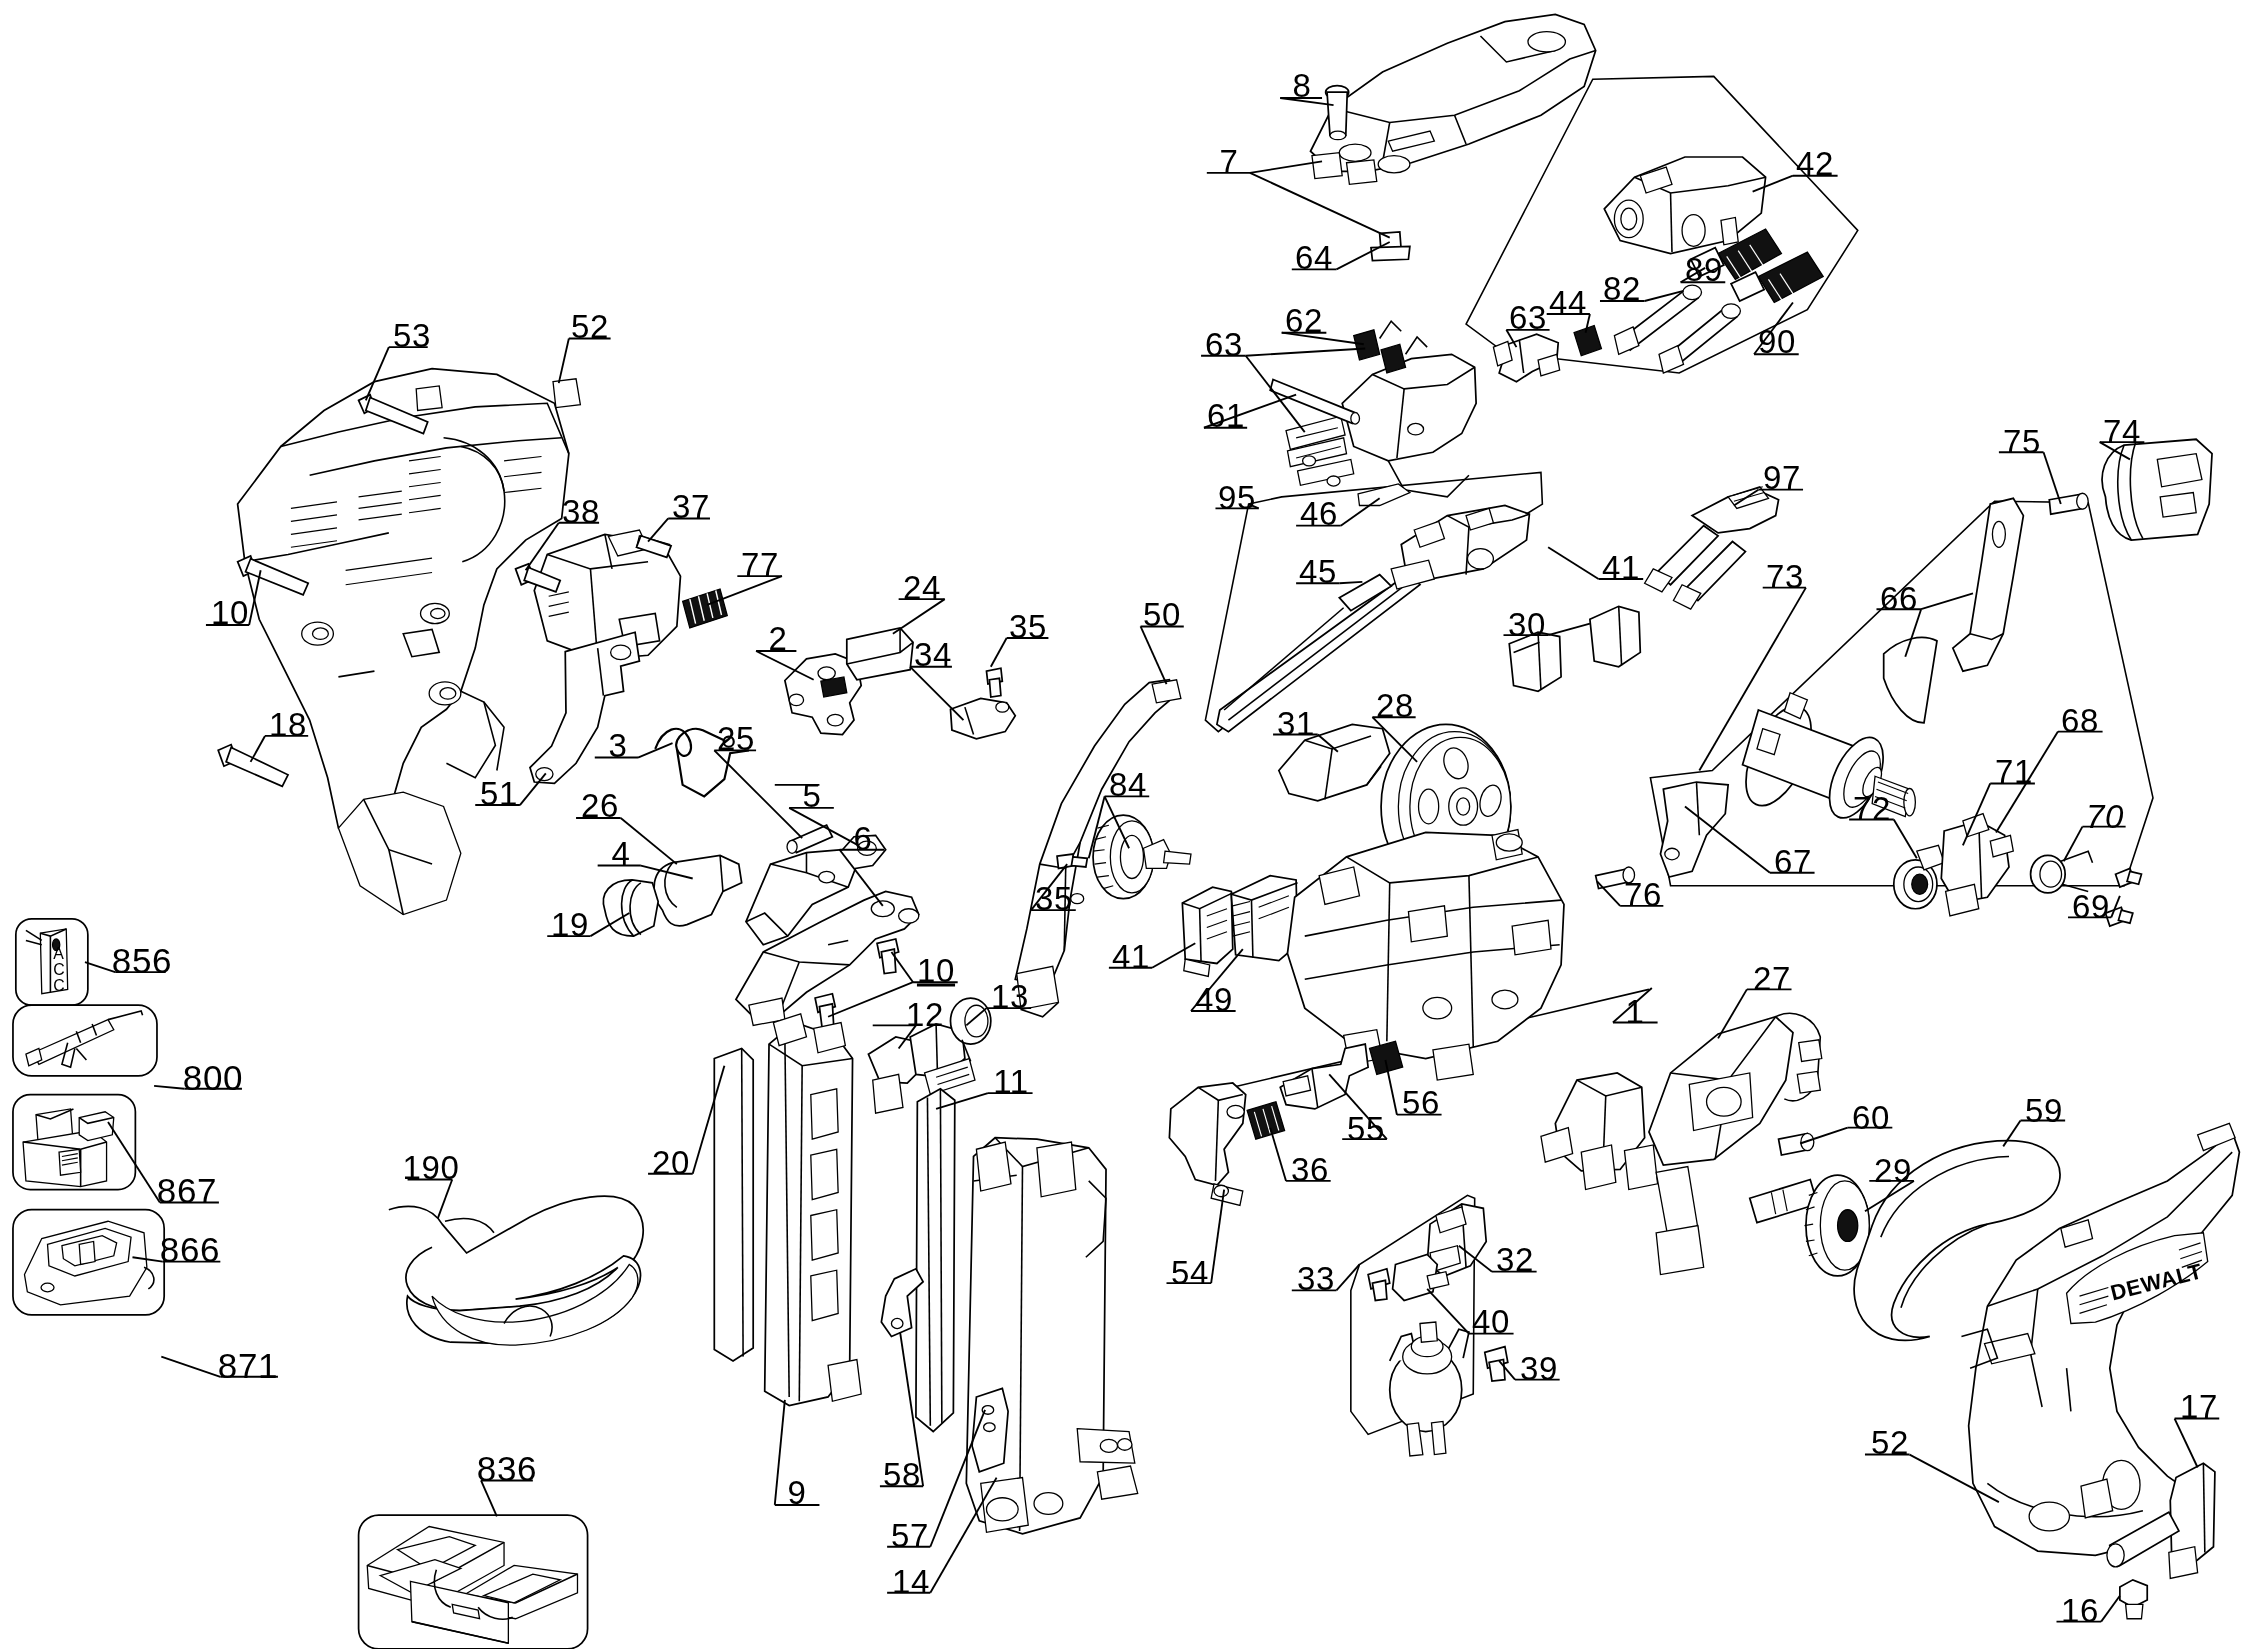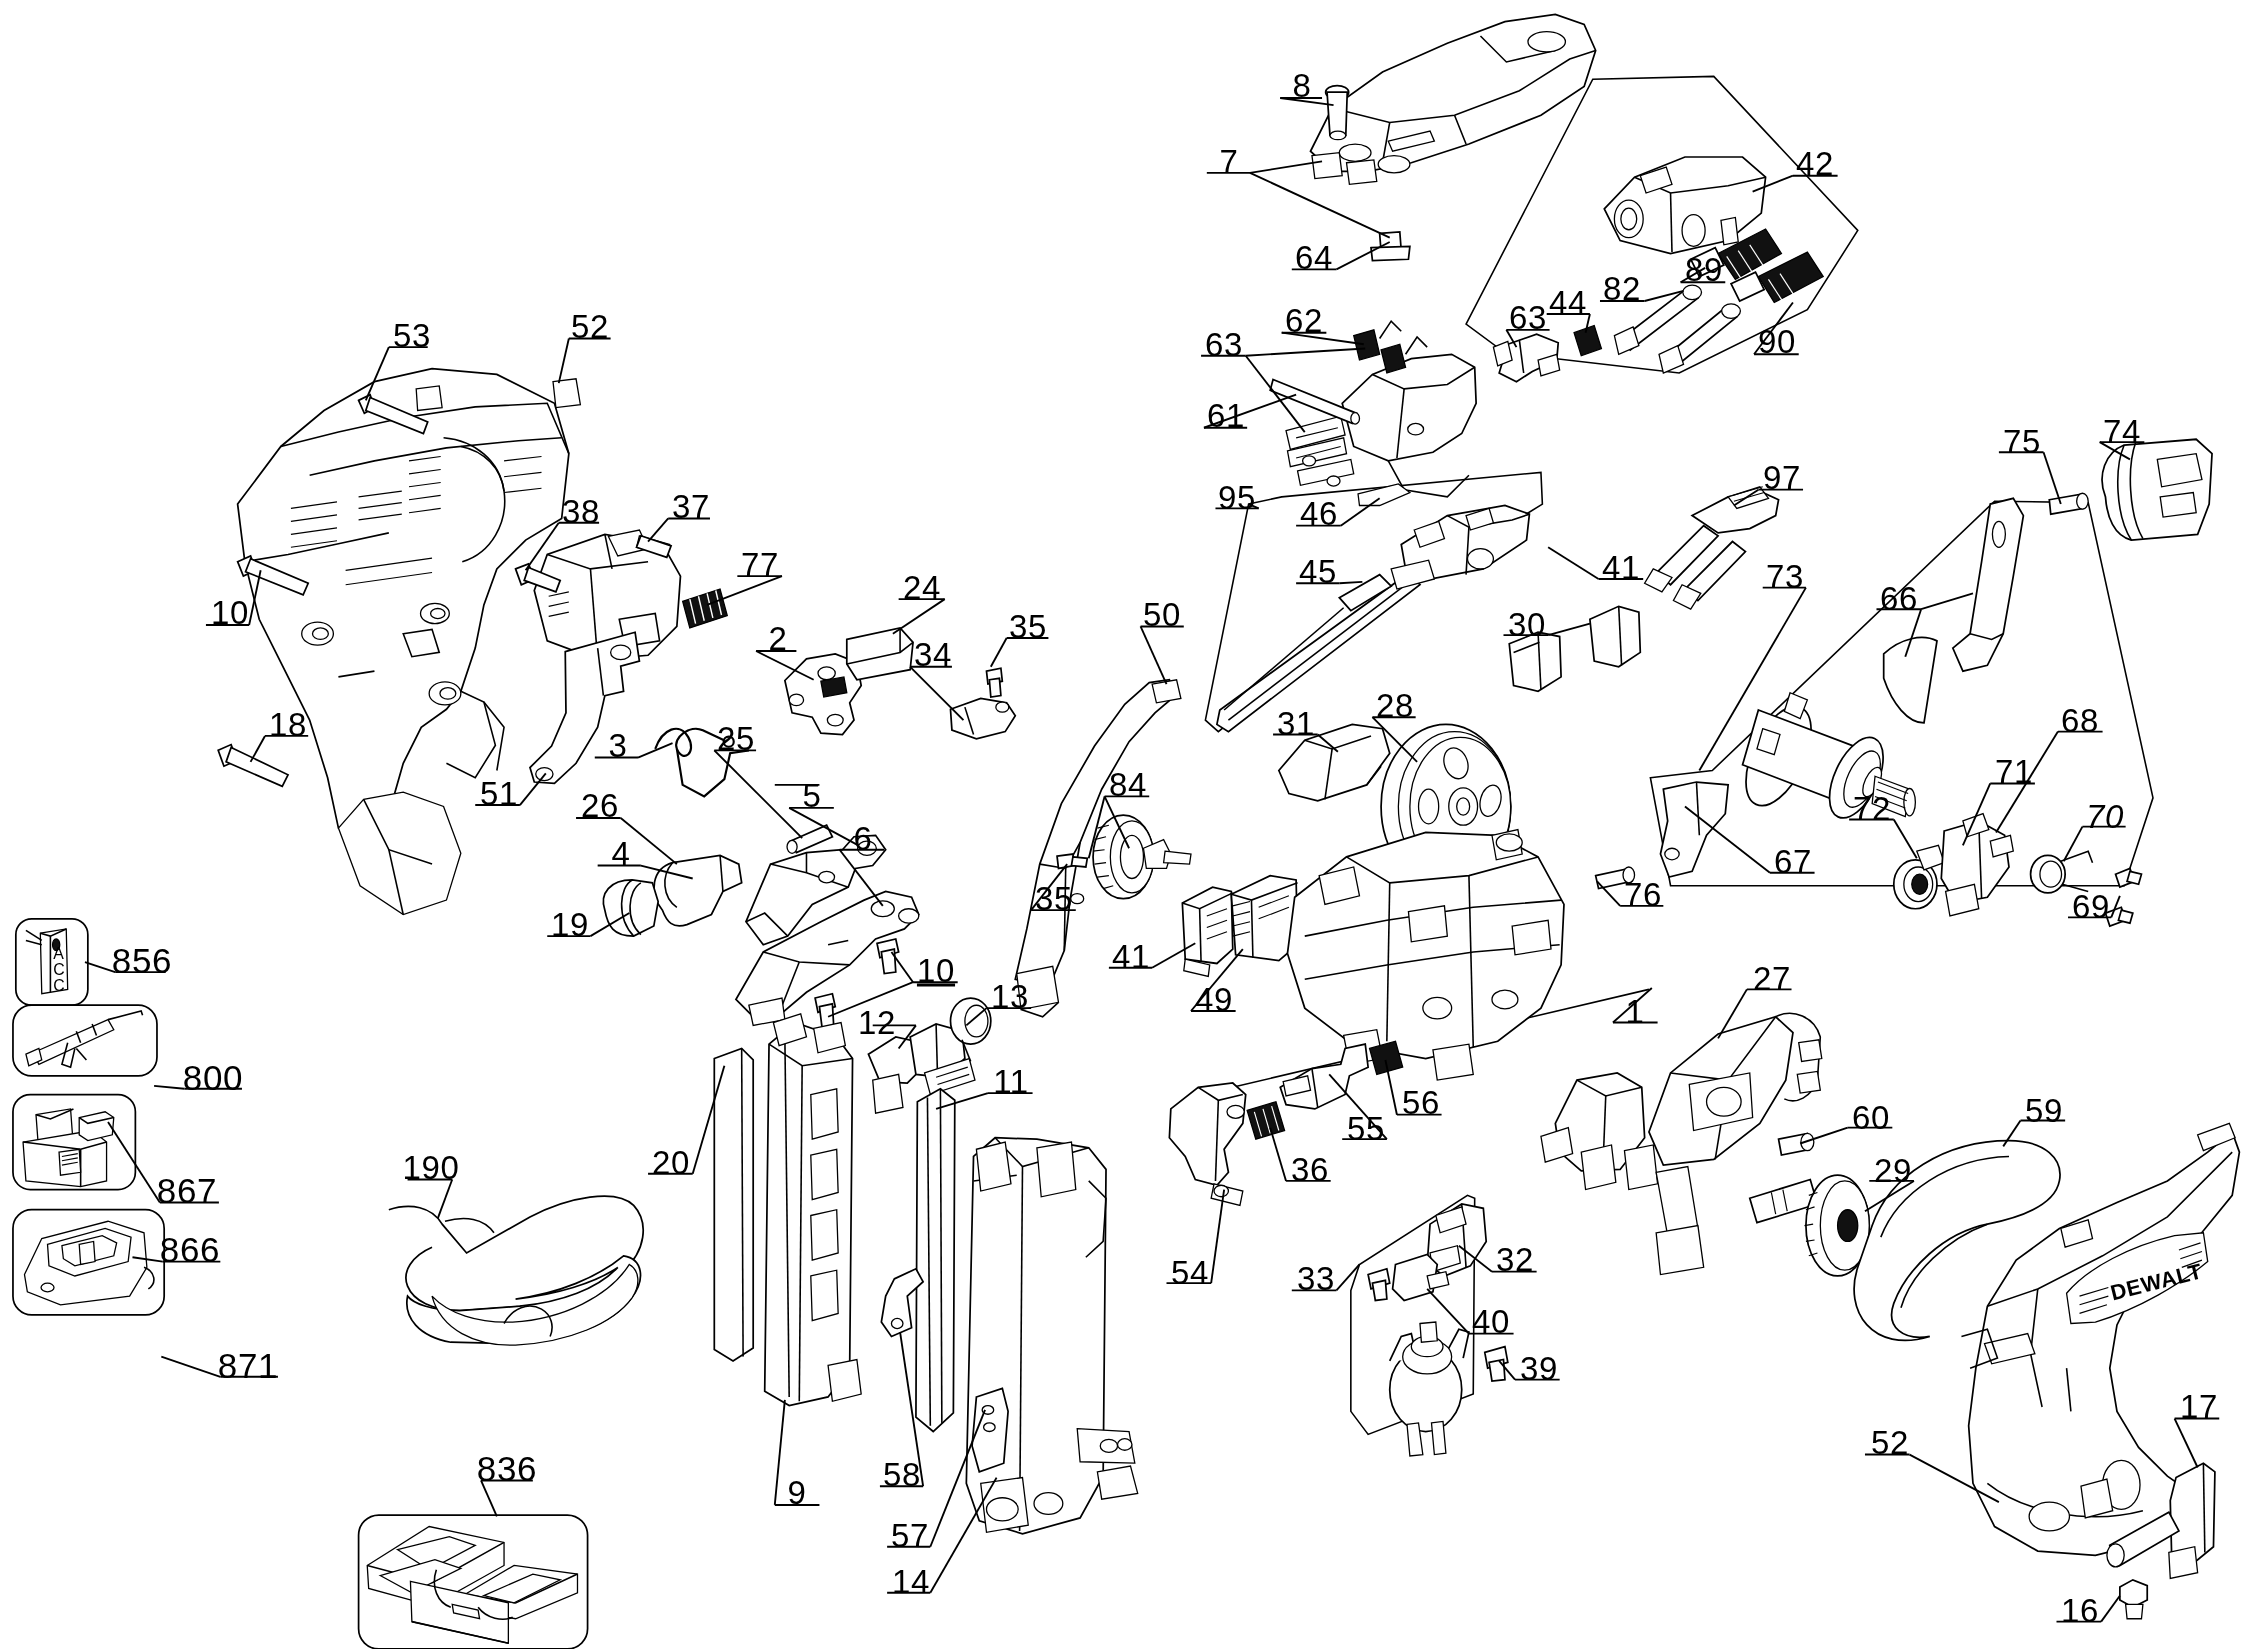--- a/index.html
+++ b/index.html
@@ -1152,21 +1152,21 @@
     <div class="callout" style="left:600px;top:805px;">26</div>
     <div class="callout" style="left:812px;top:795px;">5</div>
     <div class="callout" style="left:621px;top:853px;">4</div>
     <div class="callout" style="left:863px;top:838px;">6</div>
     <div class="callout" style="left:570px;top:924px;">19</div>
     <div class="callout" style="left:936px;top:970px;text-decoration:underline;">10</div>
     <div class="callout" style="left:1054px;top:898px;">35</div>
     <div class="callout" style="left:1128px;top:784px;">84</div>
     <div class="callout" style="left:1131px;top:956px;">41</div>
     <div class="callout" style="left:1214px;top:999px;">49</div>
-    <div class="callout" style="left:877px;top:1014px;margin-top:8px;">12</div>
+    <div class="callout" style="left:925px;top:1014px;">12</div>
     <div class="callout" style="left:1010px;top:996px;">13</div>
     <div class="callout" style="left:1011px;top:1081px;">11</div>
     <div class="callout" style="left:671px;top:1162px;">20</div>
     <div class="callout" style="left:797px;top:1492px;">9</div>
     <div class="callout" style="left:902px;top:1474px;">58</div>
     <div class="callout" style="left:910px;top:1535px;">57</div>
     <div class="callout" style="left:911px;top:1581px;">14</div>
     <div class="callout" style="left:431px;top:1167px;">190</div>
     <div class="callout" style="left:1190px;top:1272px;">54</div>
     <div class="callout" style="left:1310px;top:1169px;">36</div>

